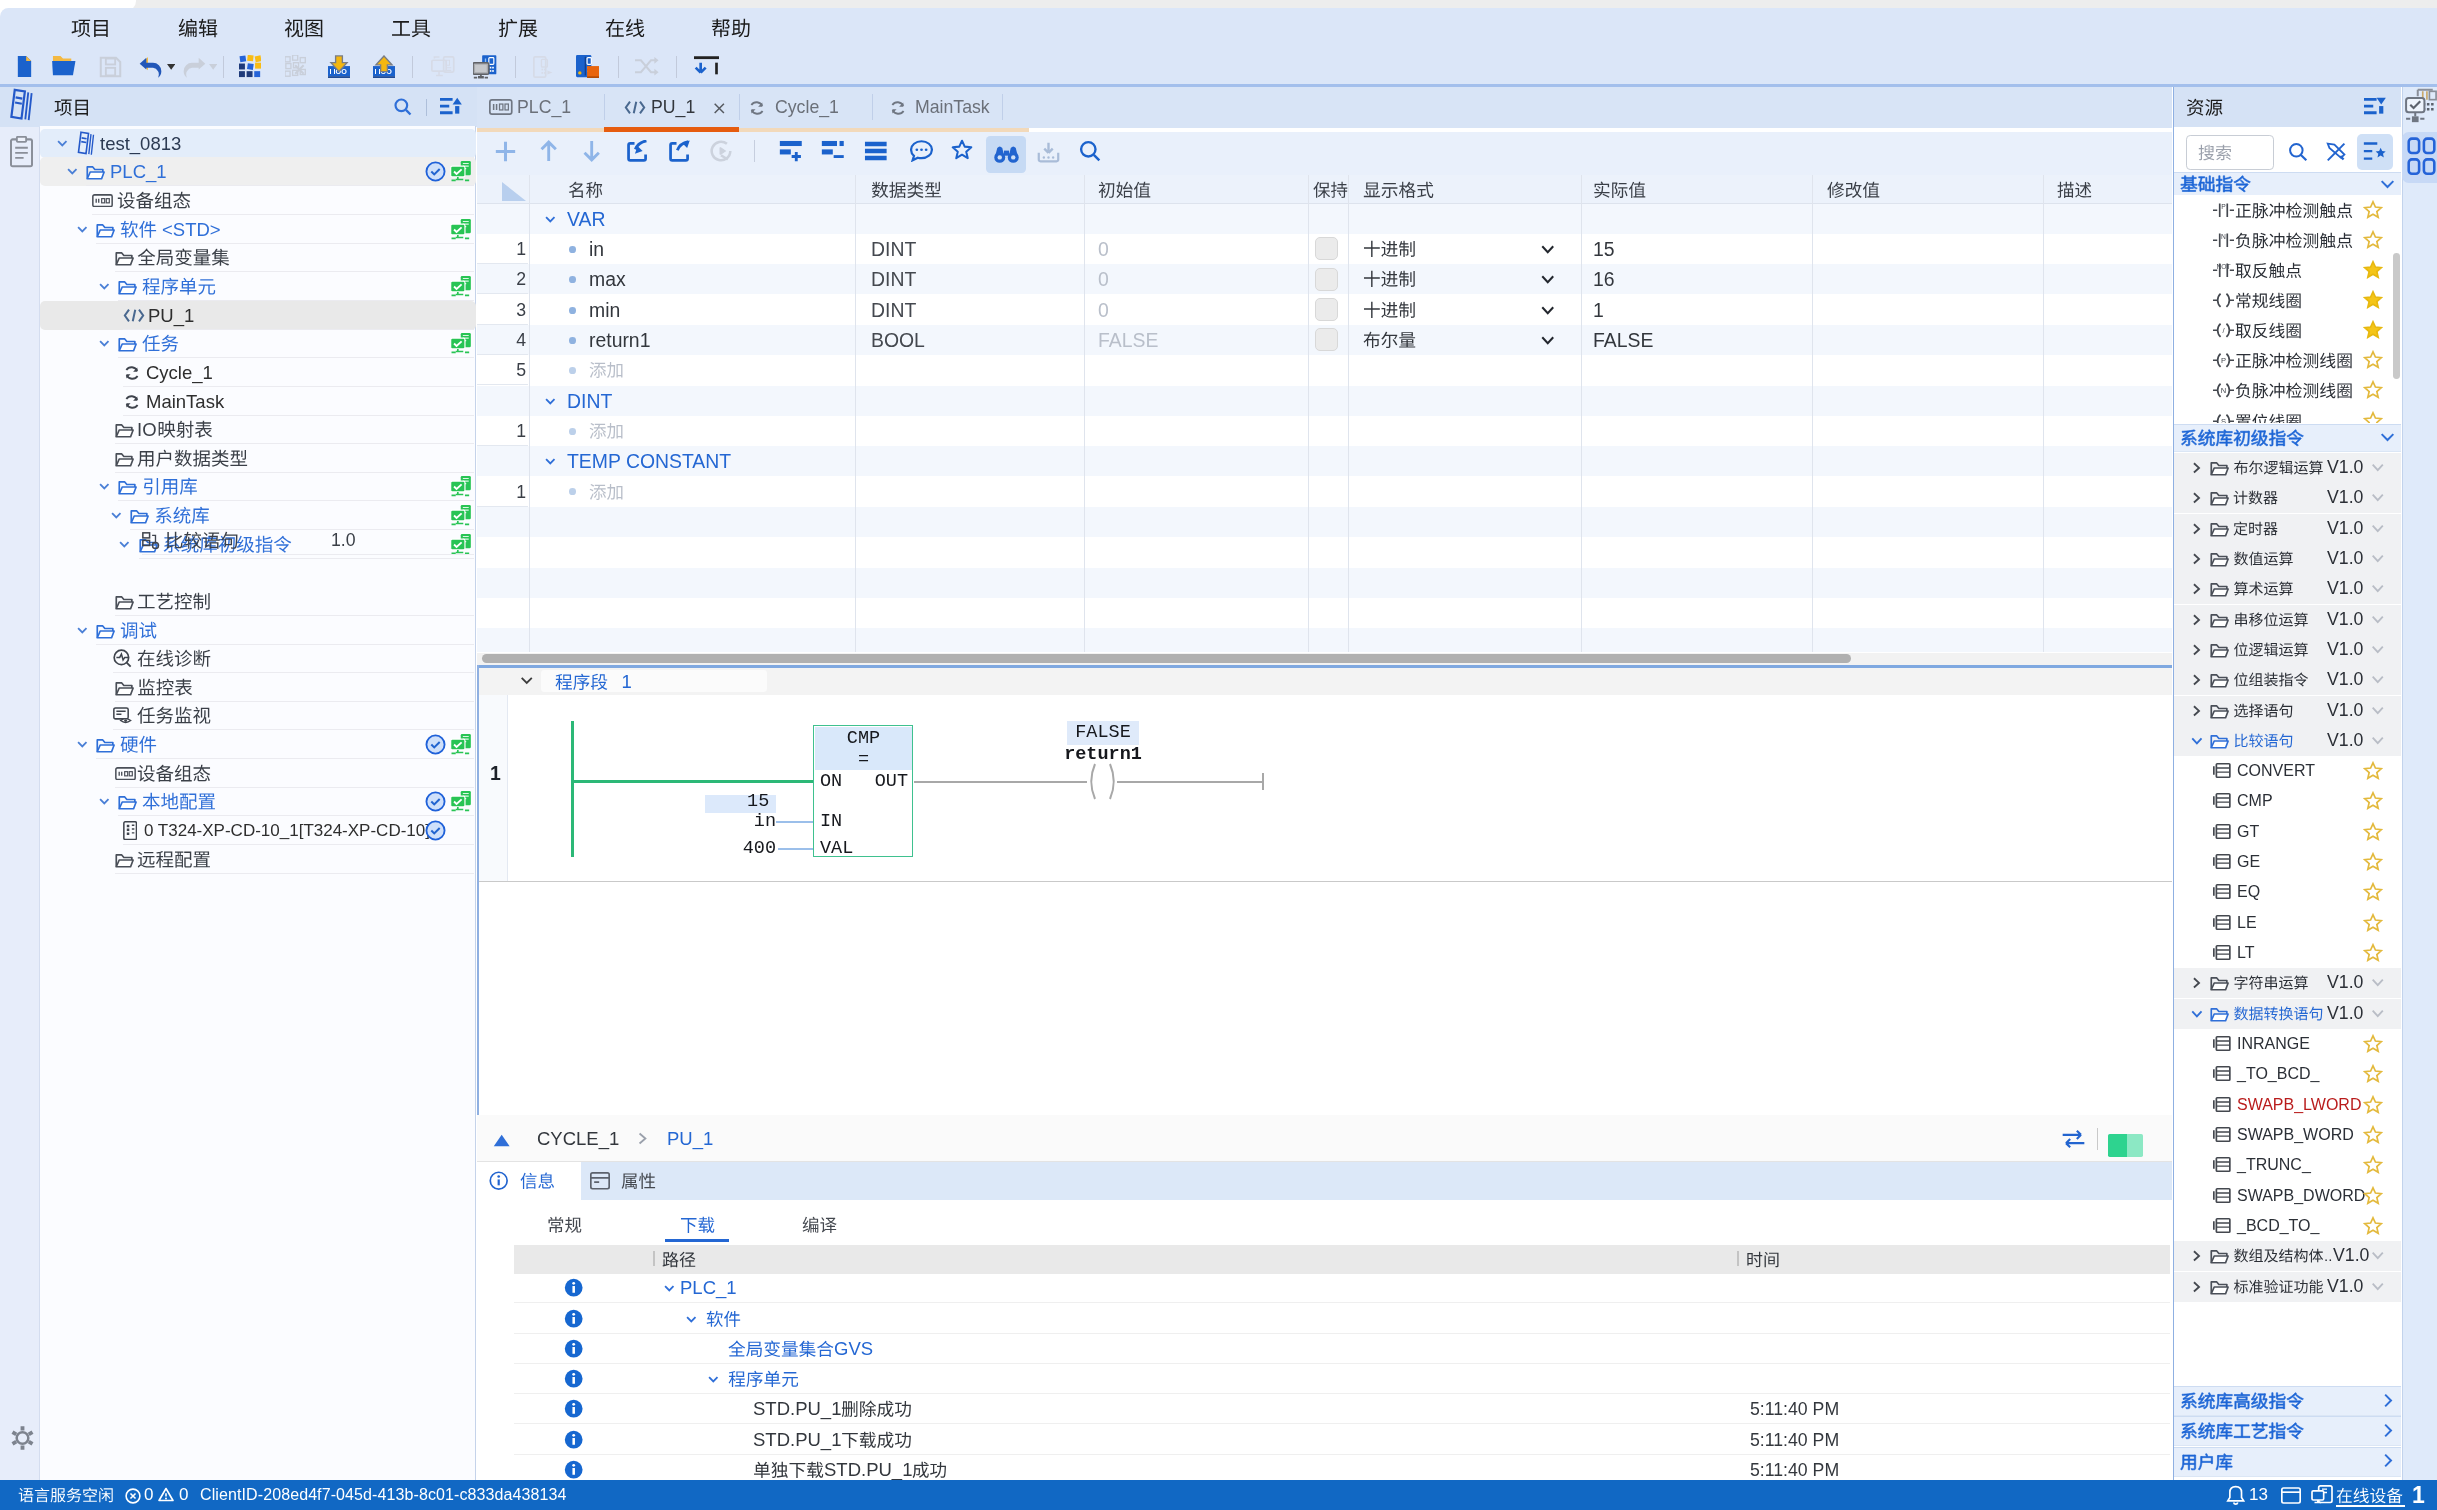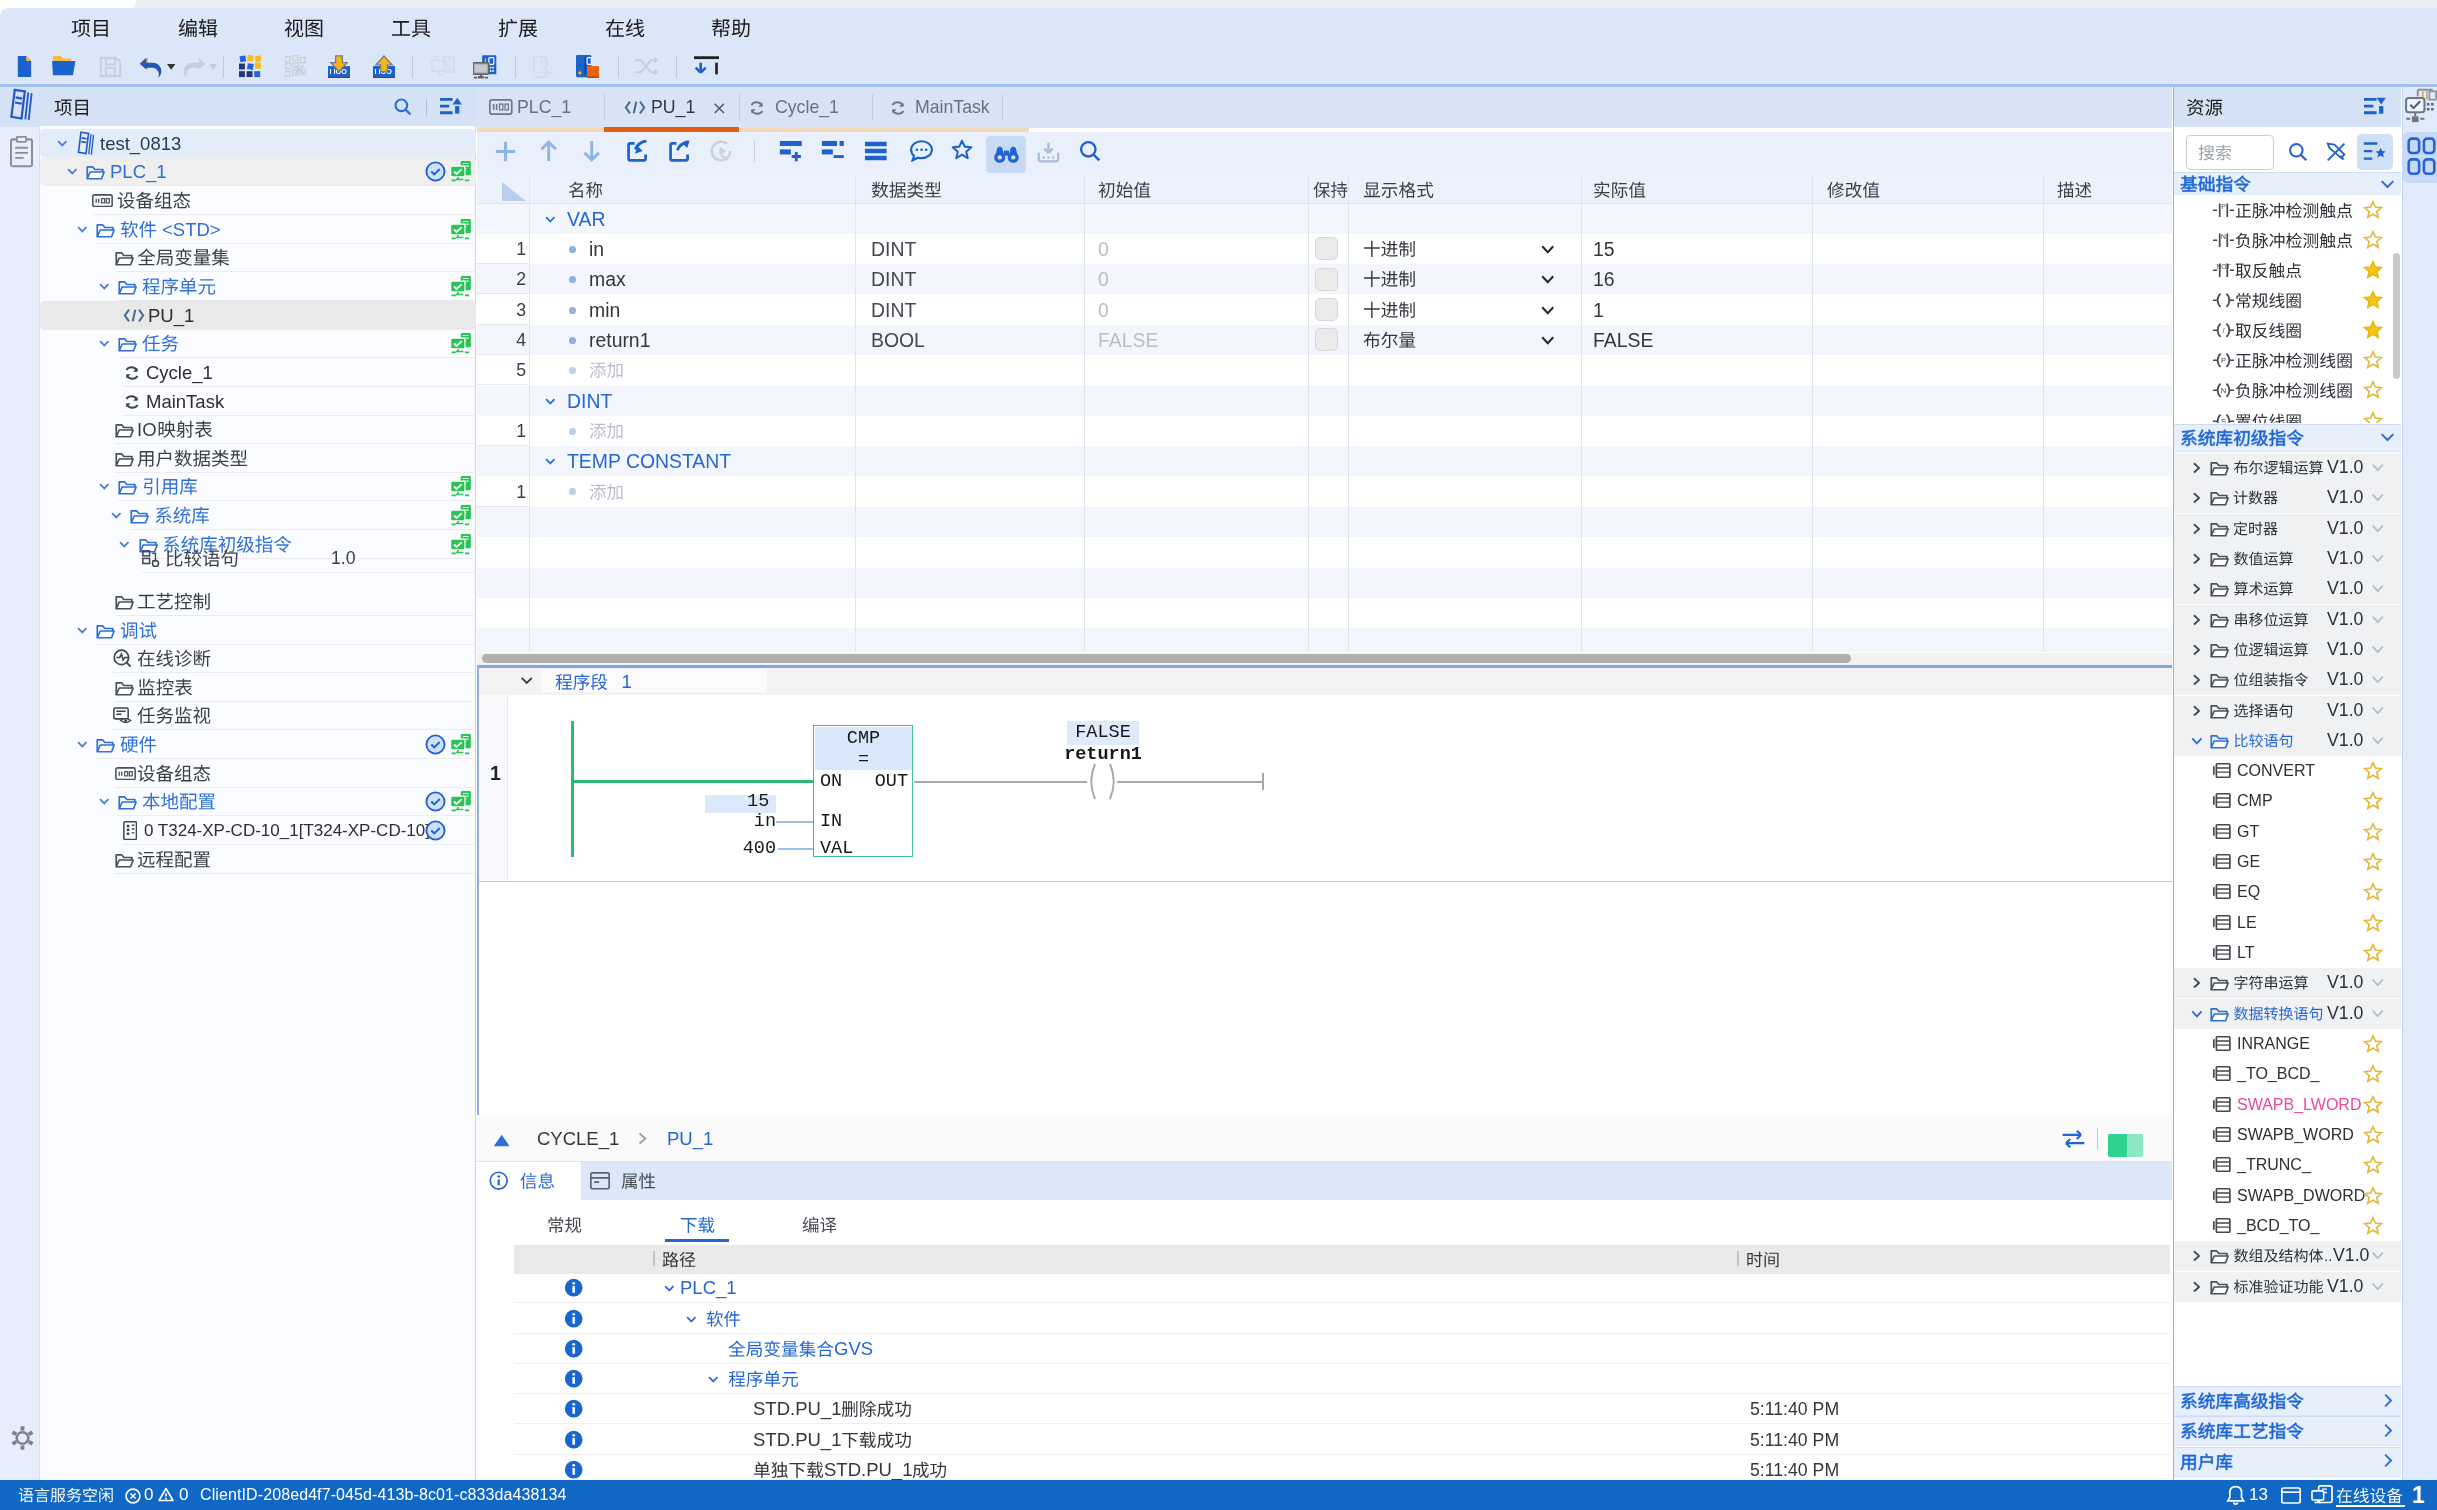--- a/index.html
+++ b/index.html
@@ -734,21 +734,21 @@
       <svg width="23" height="21" viewBox="0 0 27 25">
         <rect x="15" y="0" width="12" height="17" rx="1.5" fill="#28c454"></rect>
         <path d="M17.5 3h7M17.5 6h7M17.5 9h4" stroke="#d9f7e2" stroke-width="1.4"></path>
         <rect x="3" y="6" width="17" height="13" rx="2" fill="#28c454" stroke="#fff" stroke-width="1.4"></rect>
         <path d="M7 12.5l3 3 6-5.5" fill="none" stroke="#fff" stroke-width="2.2"></path>
         <path d="M9 22h9M11.5 19v3" stroke="#28c454" stroke-width="2"></path>
         <path d="M4 23h5M20 23h5" stroke="#28c454" stroke-width="2"></path>
       </svg>
     </div>
 </div>
-<div class="tree-row" style="top:544px;">
+<div class="tree-row" style="top:526px;">
 <div class="tr-line" style="left:102px"></div>
 <div class="a f" style="left:102px;top:0;height:29px">
       <svg width="19.4" height="17.7" viewBox="0 0 23 21">
         <rect x="1" y="1" width="8" height="6" fill="none" stroke="#3f444d" stroke-width="1.8"></rect>
         <rect x="1" y="10" width="8" height="6" fill="none" stroke="#3f444d" stroke-width="1.8"></rect>
         <path d="M12 4h4v9h-4" fill="none" stroke="#3f444d" stroke-width="1.6"></path>
         <circle cx="16" cy="16" r="3.6" fill="none" stroke="#3f444d" stroke-width="1.8"></circle>
       </svg>
     </div>
 <div class="a f" style="left:125px;top:0;height:29px">
@@ -2224,21 +2224,21 @@
     </svg>
   </div>
 <div class="a" style="left:2174px;top:1090px;width:227px;height:29.5px;background:#fff"></div>
 <div class="a f" style="left:2213px;top:1090px;height:29.5px">
     <svg width="17.7" height="17" viewBox="0 0 21 20">
       <rect x="4" y="2" width="16" height="16" rx="1" fill="none" stroke="#44484f" stroke-width="2"></rect>
       <path d="M4 7h16M4 12h16" stroke="#44484f" stroke-width="1.6"></path>
       <path d="M1 5v10" stroke="#44484f" stroke-width="2"></path>
     </svg>
   </div>
-<div class="a f" style="left:2237px;top:1090px;height:29.5px;font-size:16px;color:#ec4899">SWAPB_LWORD</div>
+<div class="a f" style="left:2237px;top:1090px;height:29.5px;font-size:16px;color:#b91c1c">SWAPB_LWORD</div>
 <div class="a f" style="left:2363px;top:1090px;height:29.5px">
     <svg width="20" height="19.4" viewBox="0 0 24 23">
       <path d="M12 2l2.9 6.3 7.1.7-5.4 4.7 1.6 6.9L12 17l-6.2 3.6 1.6-6.9L2 9l7.1-.7z" fill="none" stroke="#e3b93c" stroke-width="2"></path>
     </svg>
   </div>
 <div class="a" style="left:2174px;top:1120px;width:227px;height:29.5px;background:#fff"></div>
 <div class="a f" style="left:2213px;top:1120px;height:29.5px">
     <svg width="17.7" height="17" viewBox="0 0 21 20">
       <rect x="4" y="2" width="16" height="16" rx="1" fill="none" stroke="#44484f" stroke-width="2"></rect>
       <path d="M4 7h16M4 12h16" stroke="#44484f" stroke-width="1.6"></path>

